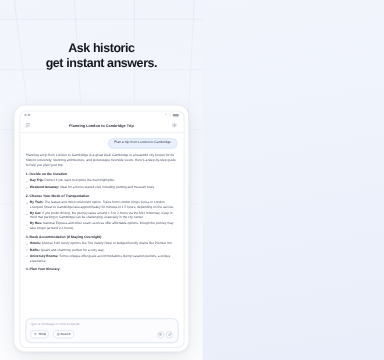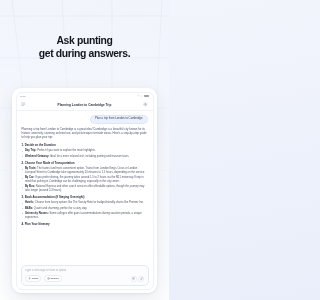--- a/index.html
+++ b/index.html
@@ -155,22 +155,22 @@
     <line x1="0" y1="16" x2="169" y2="16"></line>
     <line x1="0" y1="58" x2="169" y2="58"></line>
     <line x1="0" y1="108" x2="169" y2="108"></line>
     <line x1="0" y1="170" x2="169" y2="170"></line>
     <line x1="0" y1="240" x2="169" y2="240"></line>
   </g>
   <rect x="0" y="0" width="169" height="300" fill="url(#fade)"></rect>
 </svg>
 
 <div class="hero">
-  <div class="hero-line">Ask punting</div>
-  <div class="hero-line">get during answers.</div>
+  <div class="hero-line">Ask historic</div>
+  <div class="hero-line">get instant answers.</div>
 </div>
 
 <div class="device">
   <div class="screen">
 
     <div class="statusbar">
       <div class="sb-time">9:41</div>
       <div class="sb-right">
         <span class="sb-glyph">△</span>
         <span class="sb-glyph">◡</span>

